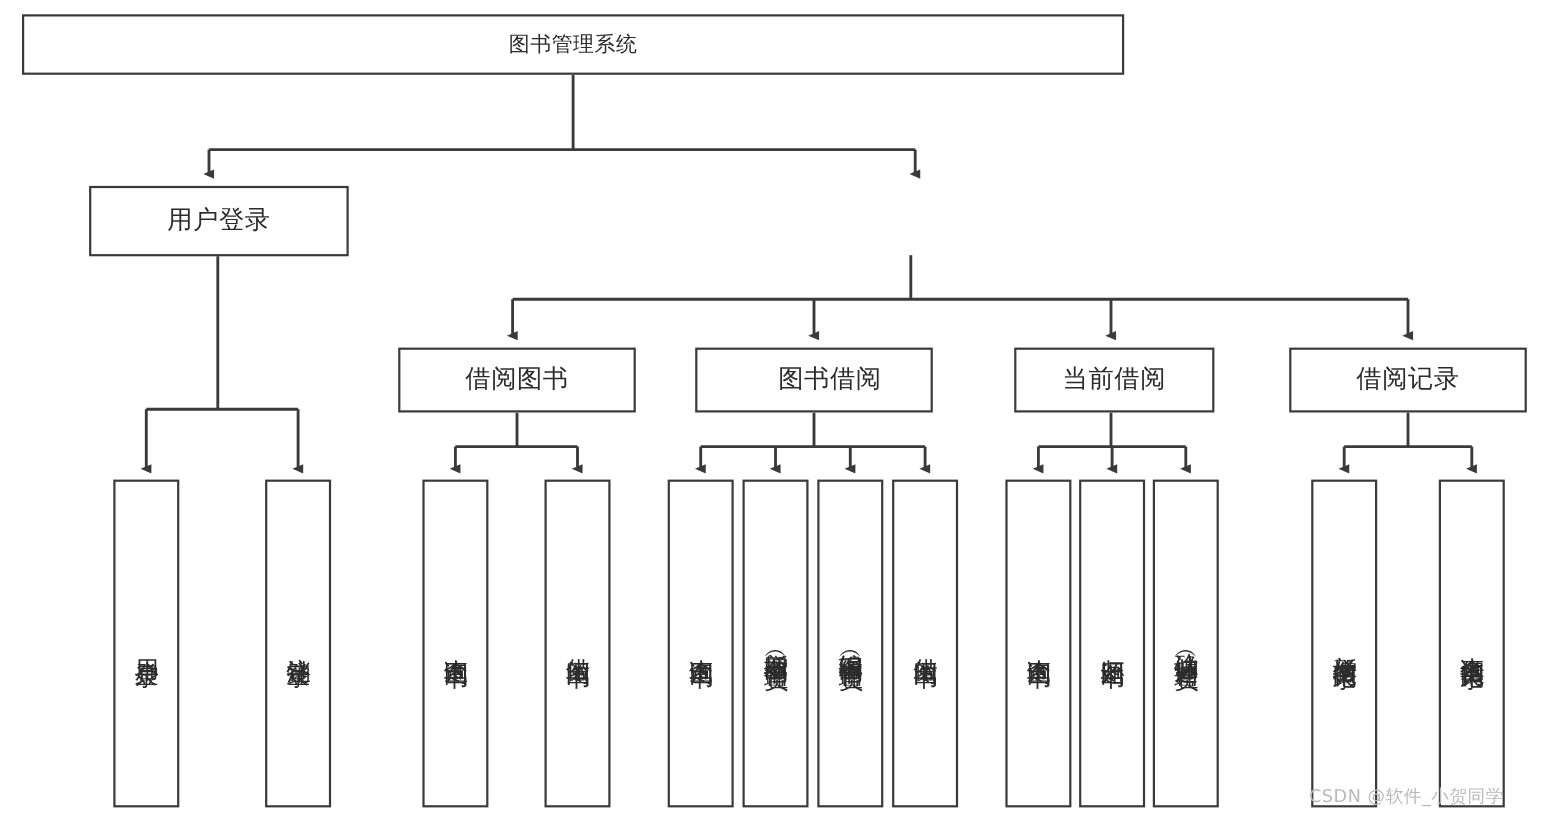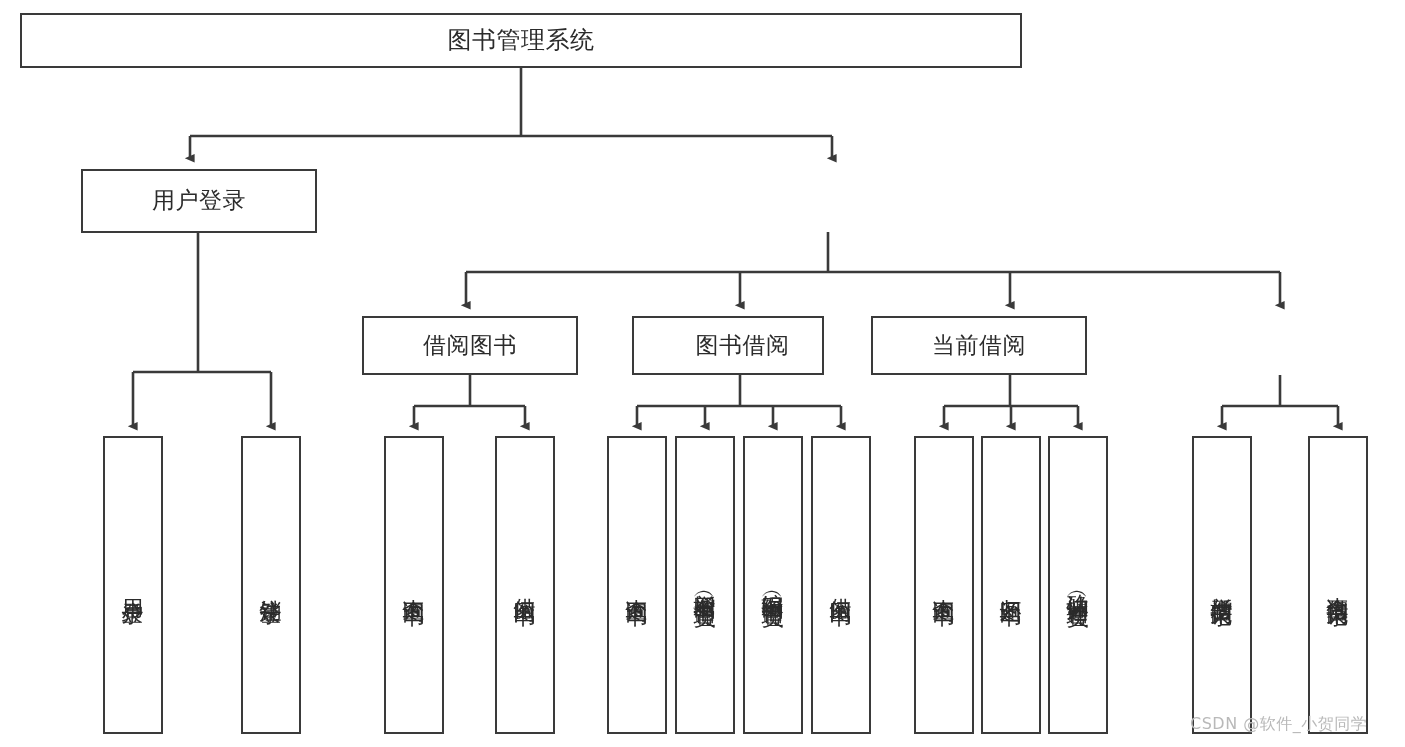--- a/index.html
+++ b/index.html
@@ -41,21 +41,21 @@
     text-align: center;
     line-height: 1.18;
     letter-spacing: 0.5px;
   }
   
   .node.horiz .label {
     writing-mode: horizontal-tb;
     font-size: 23px;
   }
   .node.root .label {
-    font-size: 24px;
+    font-size: 19px;
   }
   
   .node.vert {
     align-items: center;
     justify-content: center;
     padding: 4px 0;
   }
   .node.vert .label {
     writing-mode: vertical-rl;
     text-orientation: upright;
@@ -133,28 +133,31 @@
 
   <div class="node horiz" style="left:81px; top:169px; width:236px; height:64px;">
     <span class="label">用户登录</span>
   </div>
 
 
   <div class="node horiz" style="left:362px; top:316px; width:216px; height:59px;">
     <span class="label">借阅图书</span>
   </div>
 
-  <div class="node horiz" style="left:632px; top:316px; width:192px; height:59px;padding-left:29px;">
+  <div class="node horiz" style="left:632px; top:316px; width:216px; height:59px;padding-left:29px;">
     <span class="label">图书借阅</span>
   </div>
 
-  <div class="node horiz" style="left:871px; top:316px; width:216px; height:59px;">
+  <div class="node horiz" style="left:922px; top:316px; width:182px; height:59px;">
     <span class="label">当前借阅</span>
   </div>
 
+  <div class="node horiz" style="left:1172px; top:316px; width:216px; height:59px;">
+    <span class="label">借阅记录</span>
+  </div>
 
   <div class="node vert" style="left:103px; top:436px; width:60px; height:298px;">
     <span class="label">用户登录</span>
   </div>
 
   <div class="node vert" style="left:241px; top:436px; width:60px; height:298px;">
     <span class="label">注销登录</span>
   </div>
 
   <div class="node vert" style="left:384px; top:436px; width:60px; height:298px;">

